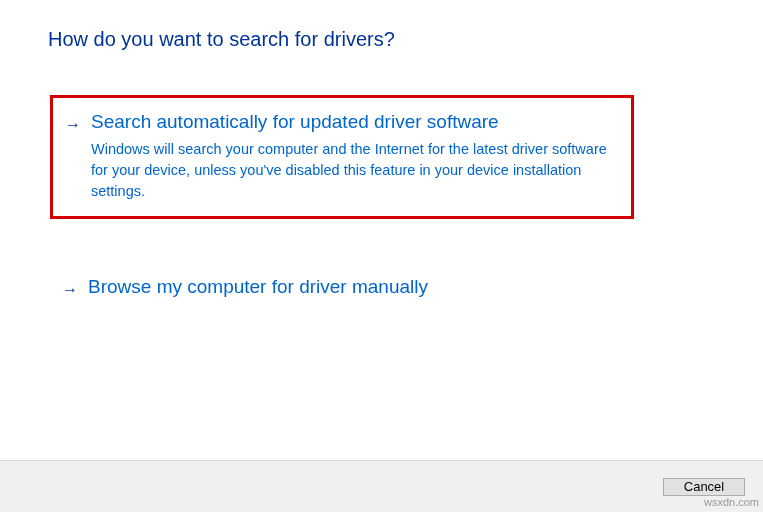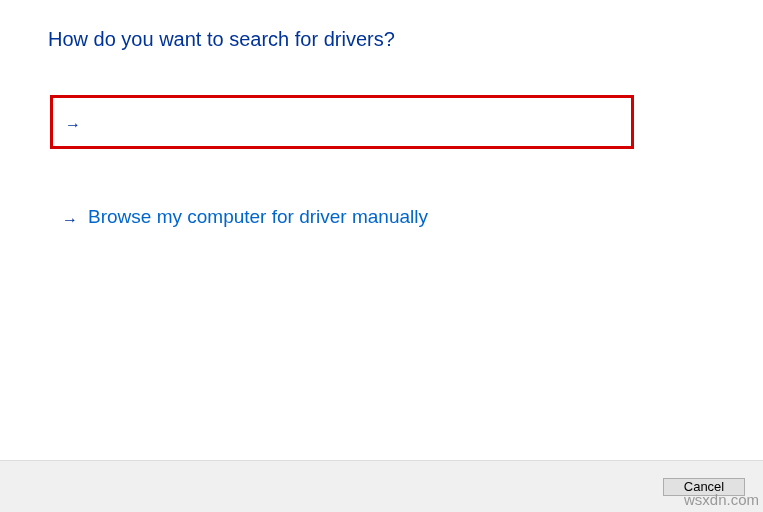--- a/index.html
+++ b/index.html
@@ -79,33 +79,37 @@
       background: #e1e1e1;
       border: 1px solid #adadad;
       font-family: inherit;
       font-size: 13px;
       cursor: pointer;
     }
     .watermark {
       position: absolute;
       bottom: 4px;
       right: 4px;
-      font-size: 15px;
+      font-size: 11px;
       color: #999;
       text-align: center;
     }
   </style>
 </head>
 <body>
 
 <div class="content">
   <h1 class="page-title">How do you want to search for drivers?</h1>
 
   <div class="option highlighted">
     <span class="arrow">→</span>
+    <div class="option-body">
+      <div class="option-title">Search automatically for updated driver software</div>
+      <div class="option-desc">Windows will search your computer and the Internet for the latest driver software for your device, unless you've disabled this feature in your device installation settings.</div>
+    </div>
   </div>
 
   <div class="option">
     <span class="arrow">→</span>
     <div class="option-body">
       <div class="option-title">Browse my computer for driver manually</div>
     </div>
   </div>
 </div>
 

